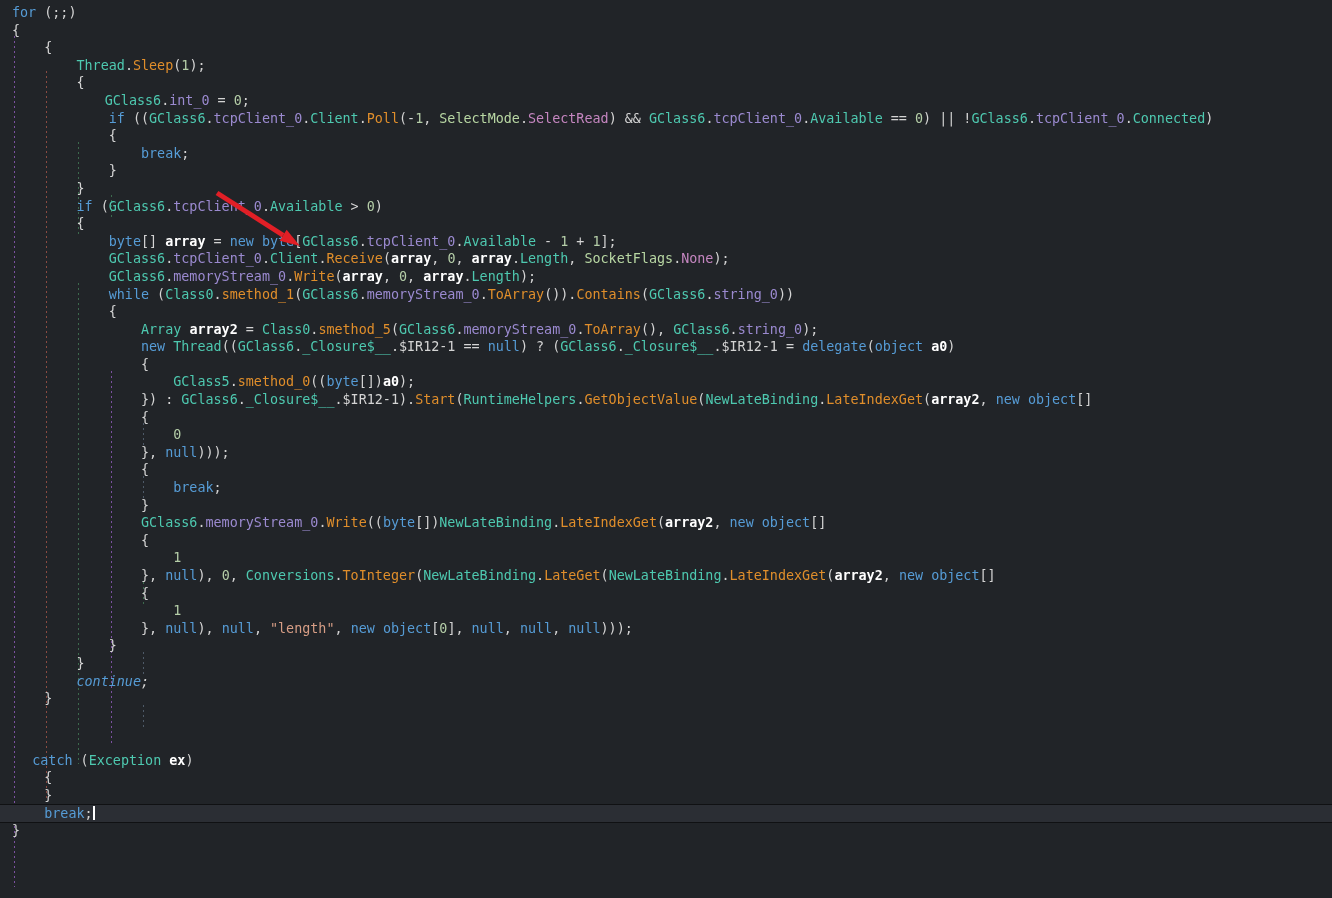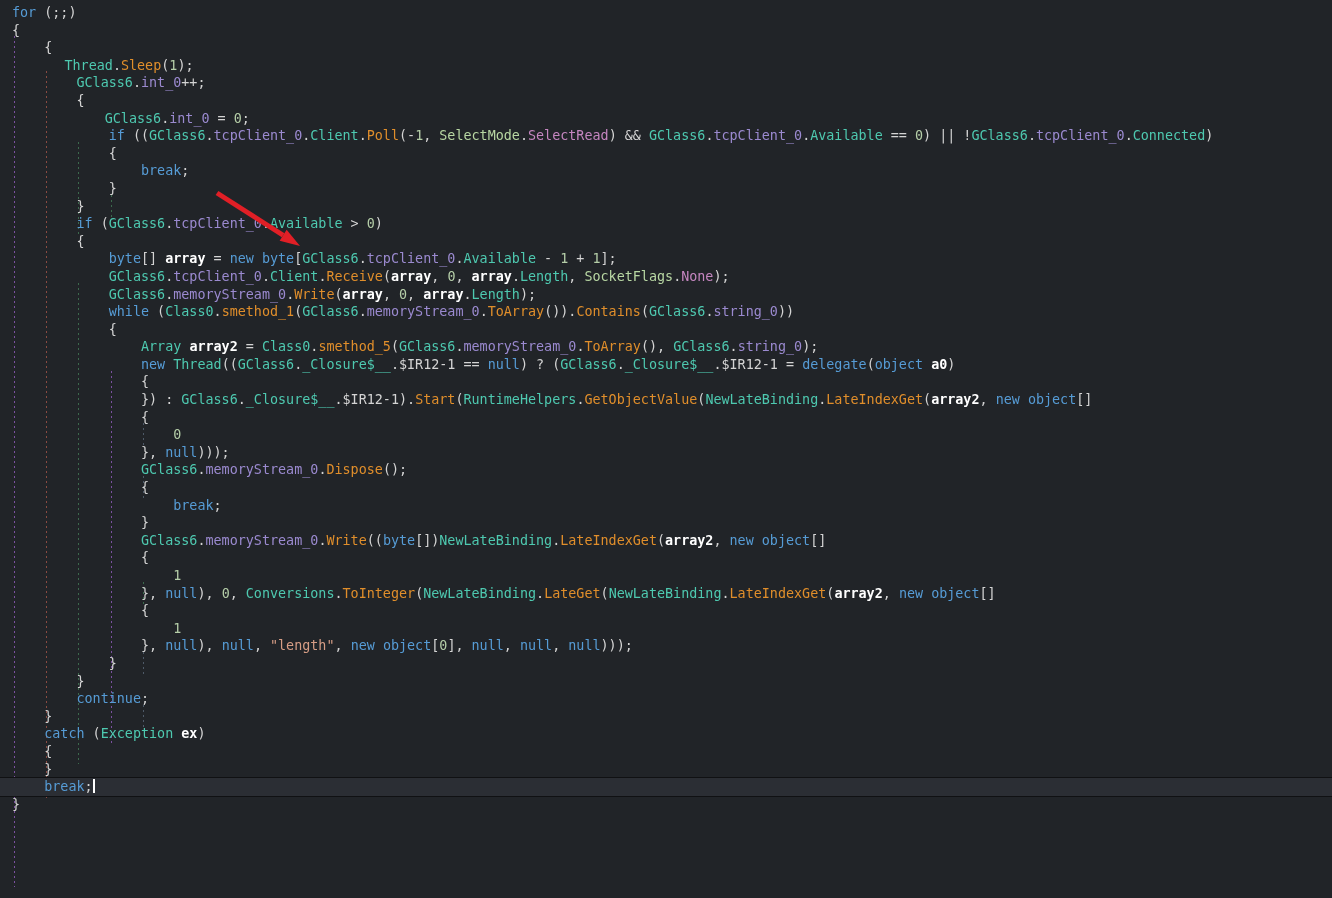--- a/index.html
+++ b/index.html
@@ -64,59 +64,58 @@
       <div class="guide" style="top: 423.4px; height: 23.6px; left: calc(16ch + 14px); font-size: 13.4px; background-image: repeating-linear-gradient(rgb(78, 90, 104) 0px, rgb(78, 90, 104) 2px, transparent 2px, transparent 5px);"></div>
       <div class="guide" style="top: 476.2px; height: 23.6px; left: calc(16ch + 14px); font-size: 13.4px; background-image: repeating-linear-gradient(rgb(78, 90, 104) 0px, rgb(78, 90, 104) 2px, transparent 2px, transparent 5px);"></div>
       <div class="guide" style="top: 581.8px; height: 23.6px; left: calc(16ch + 14px); font-size: 13.4px; background-image: repeating-linear-gradient(rgb(60, 106, 77) 0px, rgb(60, 106, 77) 2px, transparent 2px, transparent 5px);"></div>
       <div class="guide" style="top: 652.2px; height: 23.6px; left: calc(16ch + 14px); font-size: 13.4px; background-image: repeating-linear-gradient(rgb(78, 90, 104) 0px, rgb(78, 90, 104) 2px, transparent 2px, transparent 5px);"></div>
       <div class="guide" style="top: 705px; height: 23.6px; left: calc(16ch + 14px); font-size: 13.4px; background-image: repeating-linear-gradient(rgb(78, 90, 104) 0px, rgb(78, 90, 104) 2px, transparent 2px, transparent 5px);"></div>
     </div>
   <div id="code" style="font-size: 13.4px; line-height: 17.6px; position: absolute; top: 4px; left: 0px; right: 0px;">
       <div class="line" style="padding-left: 12px;"><span></span><span class="tok-k">for</span><span class="tok-p"> (;;)</span></div>
       <div class="line" style="padding-left: 12px;"><span></span><span class="tok-p">{</span></div>
       <div class="line" style="padding-left: 12px;"><span>    </span><span class="tok-p">{</span></div>
-      <div class="line" style=""><span>        </span><span class="tok-t">Thread</span><span class="tok-p">.</span><span class="tok-m">Sleep</span><span class="tok-p">(</span><span class="tok-n">1</span><span class="tok-p">);</span></div>
-      <div class="line" style="padding-left: 12px;"><span>        </span><span class="tok-t">GClass6</span><span class="tok-p">.</span><span class="tok-f">int_0</span><span class="tok-p">++;</span></div>
+      <div class="line" style="padding-left: 12px;"><span>        </span><span class="tok-t">Thread</span><span class="tok-p">.</span><span class="tok-m">Sleep</span><span class="tok-p">(</span><span class="tok-n">1</span><span class="tok-p">);</span></div>
       <div class="line" style="padding-left: 12px;"><span>        </span><span class="tok-p">{</span></div>
       <div class="line" style="padding-left: 8px;"><span>            </span><span class="tok-t">GClass6</span><span class="tok-p">.</span><span class="tok-f">int_0</span><span class="tok-p"> = </span><span class="tok-n">0</span><span class="tok-p">;</span></div>
       <div class="line" style="padding-left: 12px;"><span>            </span><span class="tok-k">if</span><span class="tok-p"> ((</span><span class="tok-t">GClass6</span><span class="tok-p">.</span><span class="tok-f">tcpClient_0</span><span class="tok-p">.</span><span class="tok-t">Client</span><span class="tok-p">.</span><span class="tok-m">Poll</span><span class="tok-p">(-</span><span class="tok-n">1</span><span class="tok-p">, </span><span class="tok-e">SelectMode</span><span class="tok-p">.</span><span class="tok-v">SelectRead</span><span class="tok-p">) &amp;&amp; </span><span class="tok-t">GClass6</span><span class="tok-p">.</span><span class="tok-f">tcpClient_0</span><span class="tok-p">.</span><span class="tok-t">Available</span><span class="tok-p"> == </span><span class="tok-n">0</span><span class="tok-p">) || !</span><span class="tok-t">GClass6</span><span class="tok-p">.</span><span class="tok-f">tcpClient_0</span><span class="tok-p">.</span><span class="tok-t">Connected</span><span class="tok-p">)</span></div>
       <div class="line" style="padding-left: 12px;"><span>            </span><span class="tok-p">{</span></div>
       <div class="line" style="padding-left: 12px;"><span>                </span><span class="tok-k">break</span><span class="tok-p">;</span></div>
       <div class="line" style="padding-left: 12px;"><span>            </span><span class="tok-p">}</span></div>
       <div class="line" style="padding-left: 12px;"><span>        </span><span class="tok-p">}</span></div>
       <div class="line" style="padding-left: 12px;"><span>        </span><span class="tok-k">if</span><span class="tok-p"> (</span><span class="tok-t">GClass6</span><span class="tok-p">.</span><span class="tok-f">tcpClient_0</span><span class="tok-p">.</span><span class="tok-t">Available</span><span class="tok-p"> &gt; </span><span class="tok-n">0</span><span class="tok-p">)</span></div>
       <div class="line" style="padding-left: 12px;"><span>        </span><span class="tok-p">{</span></div>
       <div class="line" style="padding-left: 12px;"><span>            </span><span class="tok-k">byte</span><span class="tok-p">[] </span><span class="tok-l">array</span><span class="tok-p"> = </span><span class="tok-k">new</span><span class="tok-p"> </span><span class="tok-k">byte</span><span class="tok-p">[</span><span class="tok-t">GClass6</span><span class="tok-p">.</span><span class="tok-f">tcpClient_0</span><span class="tok-p">.</span><span class="tok-t">Available</span><span class="tok-p"> - </span><span class="tok-n">1</span><span class="tok-p"> + </span><span class="tok-n">1</span><span class="tok-p">];</span></div>
       <div class="line" style="padding-left: 12px;"><span>            </span><span class="tok-t">GClass6</span><span class="tok-p">.</span><span class="tok-f">tcpClient_0</span><span class="tok-p">.</span><span class="tok-t">Client</span><span class="tok-p">.</span><span class="tok-m">Receive</span><span class="tok-p">(</span><span class="tok-l">array</span><span class="tok-p">, </span><span class="tok-n">0</span><span class="tok-p">, </span><span class="tok-l">array</span><span class="tok-p">.</span><span class="tok-t">Length</span><span class="tok-p">, </span><span class="tok-e">SocketFlags</span><span class="tok-p">.</span><span class="tok-v">None</span><span class="tok-p">);</span></div>
       <div class="line" style="padding-left: 12px;"><span>            </span><span class="tok-t">GClass6</span><span class="tok-p">.</span><span class="tok-f">memoryStream_0</span><span class="tok-p">.</span><span class="tok-m">Write</span><span class="tok-p">(</span><span class="tok-l">array</span><span class="tok-p">, </span><span class="tok-n">0</span><span class="tok-p">, </span><span class="tok-l">array</span><span class="tok-p">.</span><span class="tok-t">Length</span><span class="tok-p">);</span></div>
       <div class="line" style="padding-left: 12px;"><span>            </span><span class="tok-k">while</span><span class="tok-p"> (</span><span class="tok-t">Class0</span><span class="tok-p">.</span><span class="tok-m">smethod_1</span><span class="tok-p">(</span><span class="tok-t">GClass6</span><span class="tok-p">.</span><span class="tok-f">memoryStream_0</span><span class="tok-p">.</span><span class="tok-m">ToArray</span><span class="tok-p">()).</span><span class="tok-m">Contains</span><span class="tok-p">(</span><span class="tok-t">GClass6</span><span class="tok-p">.</span><span class="tok-f">string_0</span><span class="tok-p">))</span></div>
       <div class="line" style="padding-left: 12px;"><span>            </span><span class="tok-p">{</span></div>
       <div class="line" style="padding-left: 12px;"><span>                </span><span class="tok-t">Array</span><span class="tok-p"> </span><span class="tok-l">array2</span><span class="tok-p"> = </span><span class="tok-t">Class0</span><span class="tok-p">.</span><span class="tok-m">smethod_5</span><span class="tok-p">(</span><span class="tok-t">GClass6</span><span class="tok-p">.</span><span class="tok-f">memoryStream_0</span><span class="tok-p">.</span><span class="tok-m">ToArray</span><span class="tok-p">(), </span><span class="tok-t">GClass6</span><span class="tok-p">.</span><span class="tok-f">string_0</span><span class="tok-p">);</span></div>
       <div class="line" style="padding-left: 12px;"><span>                </span><span class="tok-k">new</span><span class="tok-p"> </span><span class="tok-t">Thread</span><span class="tok-p">((</span><span class="tok-t">GClass6</span><span class="tok-p">.</span><span class="tok-t">_Closure$__</span><span class="tok-p">.$IR12-1 == </span><span class="tok-k">null</span><span class="tok-p">) ? (</span><span class="tok-t">GClass6</span><span class="tok-p">.</span><span class="tok-t">_Closure$__</span><span class="tok-p">.$IR12-1 = </span><span class="tok-k">delegate</span><span class="tok-p">(</span><span class="tok-k">object</span><span class="tok-p"> </span><span class="tok-l">a0</span><span class="tok-p">)</span></div>
       <div class="line" style="padding-left: 12px;"><span>                </span><span class="tok-p">{</span></div>
+      <div class="line" style="padding-left: 12px;"><span>                    </span><span class="tok-t">GClass5</span><span class="tok-p">.</span><span class="tok-m">smethod_0</span><span class="tok-p">((</span><span class="tok-k">byte</span><span class="tok-p">[])</span><span class="tok-l">a0</span><span class="tok-p">);</span></div>
       <div class="line" style="padding-left: 12px;"><span>                </span><span class="tok-p">}) : </span><span class="tok-t">GClass6</span><span class="tok-p">.</span><span class="tok-t">_Closure$__</span><span class="tok-p">.$IR12-1).</span><span class="tok-m">Start</span><span class="tok-p">(</span><span class="tok-t">RuntimeHelpers</span><span class="tok-p">.</span><span class="tok-m">GetObjectValue</span><span class="tok-p">(</span><span class="tok-t">NewLateBinding</span><span class="tok-p">.</span><span class="tok-m">LateIndexGet</span><span class="tok-p">(</span><span class="tok-l">array2</span><span class="tok-p">, </span><span class="tok-k">new</span><span class="tok-p"> </span><span class="tok-k">object</span><span class="tok-p">[]</span></div>
       <div class="line" style="padding-left: 12px;"><span>                </span><span class="tok-p">{</span></div>
       <div class="line" style="padding-left: 12px;"><span>                    </span><span class="tok-n">0</span></div>
       <div class="line" style="padding-left: 12px;"><span>                </span><span class="tok-p">}, </span><span class="tok-k">null</span><span class="tok-p">)));</span></div>
-      <div class="line" style="padding-left: 12px;"><span>                </span><span class="tok-t">GClass6</span><span class="tok-p">.</span><span class="tok-f">memoryStream_0</span><span class="tok-p">.</span><span class="tok-m">Dispose</span><span class="tok-p">();</span></div>
       <div class="line" style="padding-left: 12px;"><span>                </span><span class="tok-p">{</span></div>
       <div class="line" style="padding-left: 12px;"><span>                    </span><span class="tok-k">break</span><span class="tok-p">;</span></div>
       <div class="line" style="padding-left: 12px;"><span>                </span><span class="tok-p">}</span></div>
       <div class="line" style="padding-left: 12px;"><span>                </span><span class="tok-t">GClass6</span><span class="tok-p">.</span><span class="tok-f">memoryStream_0</span><span class="tok-p">.</span><span class="tok-m">Write</span><span class="tok-p">((</span><span class="tok-k">byte</span><span class="tok-p">[])</span><span class="tok-t">NewLateBinding</span><span class="tok-p">.</span><span class="tok-m">LateIndexGet</span><span class="tok-p">(</span><span class="tok-l">array2</span><span class="tok-p">, </span><span class="tok-k">new</span><span class="tok-p"> </span><span class="tok-k">object</span><span class="tok-p">[]</span></div>
       <div class="line" style="padding-left: 12px;"><span>                </span><span class="tok-p">{</span></div>
       <div class="line" style="padding-left: 12px;"><span>                    </span><span class="tok-n">1</span></div>
       <div class="line" style="padding-left: 12px;"><span>                </span><span class="tok-p">}, </span><span class="tok-k">null</span><span class="tok-p">), </span><span class="tok-n">0</span><span class="tok-p">, </span><span class="tok-t">Conversions</span><span class="tok-p">.</span><span class="tok-m">ToInteger</span><span class="tok-p">(</span><span class="tok-t">NewLateBinding</span><span class="tok-p">.</span><span class="tok-m">LateGet</span><span class="tok-p">(</span><span class="tok-t">NewLateBinding</span><span class="tok-p">.</span><span class="tok-m">LateIndexGet</span><span class="tok-p">(</span><span class="tok-l">array2</span><span class="tok-p">, </span><span class="tok-k">new</span><span class="tok-p"> </span><span class="tok-k">object</span><span class="tok-p">[]</span></div>
       <div class="line" style="padding-left: 12px;"><span>                </span><span class="tok-p">{</span></div>
       <div class="line" style="padding-left: 12px;"><span>                    </span><span class="tok-n">1</span></div>
       <div class="line" style="padding-left: 12px;"><span>                </span><span class="tok-p">}, </span><span class="tok-k">null</span><span class="tok-p">), </span><span class="tok-k">null</span><span class="tok-p">, </span><span class="tok-s">"length"</span><span class="tok-p">, </span><span class="tok-k">new</span><span class="tok-p"> </span><span class="tok-k">object</span><span class="tok-p">[</span><span class="tok-n">0</span><span class="tok-p">], </span><span class="tok-k">null</span><span class="tok-p">, </span><span class="tok-k">null</span><span class="tok-p">, </span><span class="tok-k">null</span><span class="tok-p">)));</span></div>
       <div class="line" style="padding-left: 12px;"><span>            </span><span class="tok-p">}</span></div>
       <div class="line" style="padding-left: 12px;"><span>        </span><span class="tok-p">}</span></div>
-      <div class="line" style="padding-left: 12px;"><span>        </span><span class="tok-k">continue</span><span class="tok-p">;</span></div>
+      <div class="line" style="padding-left: 12px; font-style: italic;"><span>        </span><span class="tok-k">continue</span><span class="tok-p">;</span></div>
       <div class="line" style="padding-left: 12px;"><span>    </span><span class="tok-p">}</span></div>
-      <div class="line" style="padding-left: 12px;"><span>    </span><span class="tok-k">catch</span><span class="tok-p"> (</span><span class="tok-t">Exception</span><span class="tok-p"> </span><span class="tok-l">ex</span><span class="tok-p">)</span></div>
+      <div class="line" style=" margin-top: 44px;"><span>    </span><span class="tok-k">catch</span><span class="tok-p"> (</span><span class="tok-t">Exception</span><span class="tok-p"> </span><span class="tok-l">ex</span><span class="tok-p">)</span></div>
       <div class="line" style="padding-left: 12px;"><span>    </span><span class="tok-p">{</span></div>
       <div class="line" style="padding-left: 12px;"><span>    </span><span class="tok-p">}</span></div>
       <div class="line current" style="padding-left: 12px;"><span>    </span><span class="tok-k">break</span><span class="tok-p">;</span><span class="caret"></span></div>
       <div class="line" style="padding-left: 12px;"><span></span><span class="tok-p">}</span></div>
     </div>
   <div id="arrow-layer">
     <svg width="1332" height="898" viewBox="0 0 1332 898">
       <line id="arrow-line" stroke-width="5" x1="217" y1="193" x2="283.14351578731873" y2="235.23622092443242" stroke="#E11F26"></line>
       <polygon id="arrow-head" points="300,246 279.6452875877593,240.71457829355384 286.64174398687817,229.757863555311" fill="#E11F26"></polygon>
     </svg>

